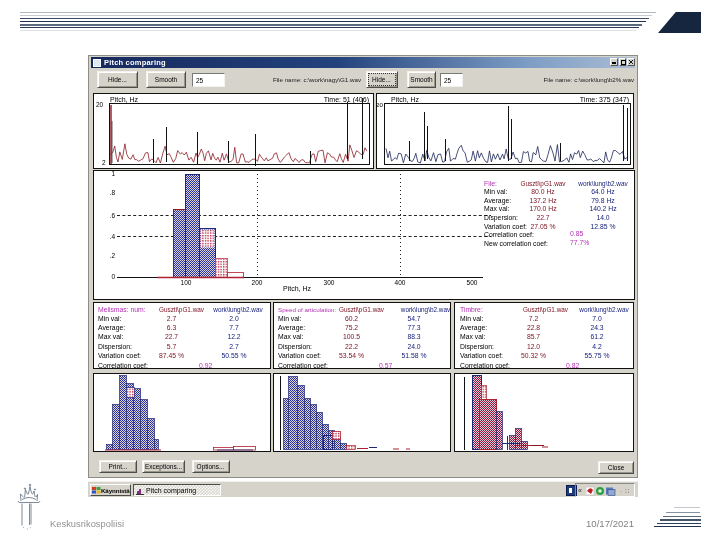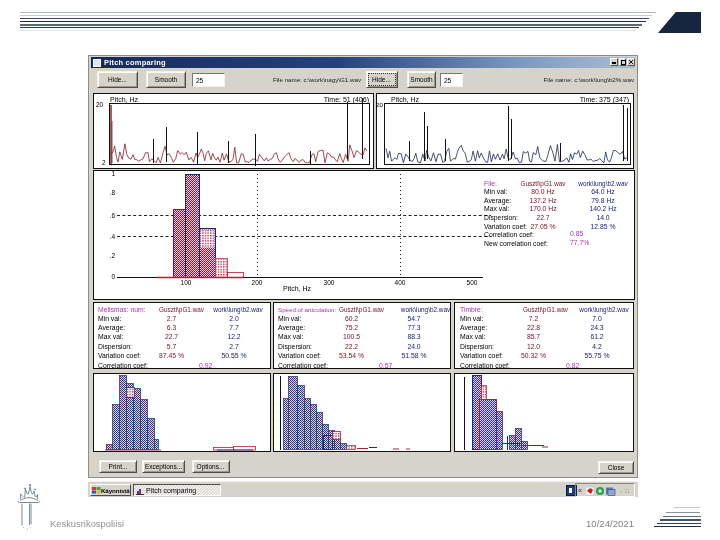--- a/index.html
+++ b/index.html
@@ -346,20 +346,20 @@
     <path d="M5 20.5 L4 19 M5.2 20.5 L24.8 20.5 M25 20.5 L26 19"></path>
     <path d="M8 21.5 L8 43.5"></path>
     <path d="M15.5 21.5 L15.5 43 M17 21.5 L17 42.5"></path>
     <path d="M9 45.5 L9.7 45.5 M13 47 L13.7 47 M16 45.8 L16.7 45.8"></path>
     <circle cx="16" cy="3" r="0.8"></circle>
     <circle cx="11" cy="6.5" r="0.6"></circle>
     <circle cx="21" cy="7.5" r="0.6"></circle>
   </g>
 </svg>
 <div class="abs" style="left:50px;top:518px;font-size:9.4px;color:#929292;">Keskusrikospoliisi</div>
-<div class="abs" style="left:560px;top:518px;width:74px;text-align:right;font-size:9.6px;color:#828282;">10/24/2021</div>
+<div class="abs" style="left:560px;top:518px;width:74px;text-align:right;font-size:9.6px;color:#828282;">10/17/2021</div>
 
 <div class="stripe" style="left:674px;top:506.5px;width:26px;height:1px;background:#c3c8ce;"></div>
 <div class="stripe" style="left:666px;top:512px;width:34px;height:1.2px;background:#8793a2;"></div>
 <div class="stripe" style="left:663px;top:515.8px;width:38px;height:1.4px;background:#5a6a7c;"></div>
 <div class="stripe" style="left:660px;top:519.4px;width:41px;height:1.4px;background:#43556a;"></div>
 <div class="stripe" style="left:657px;top:522.6px;width:44px;height:1.4px;background:#2e405a;"></div>
 <div class="stripe" style="left:654px;top:525.6px;width:47px;height:1.6px;background:#22324c;"></div>
 
 </body></html>

